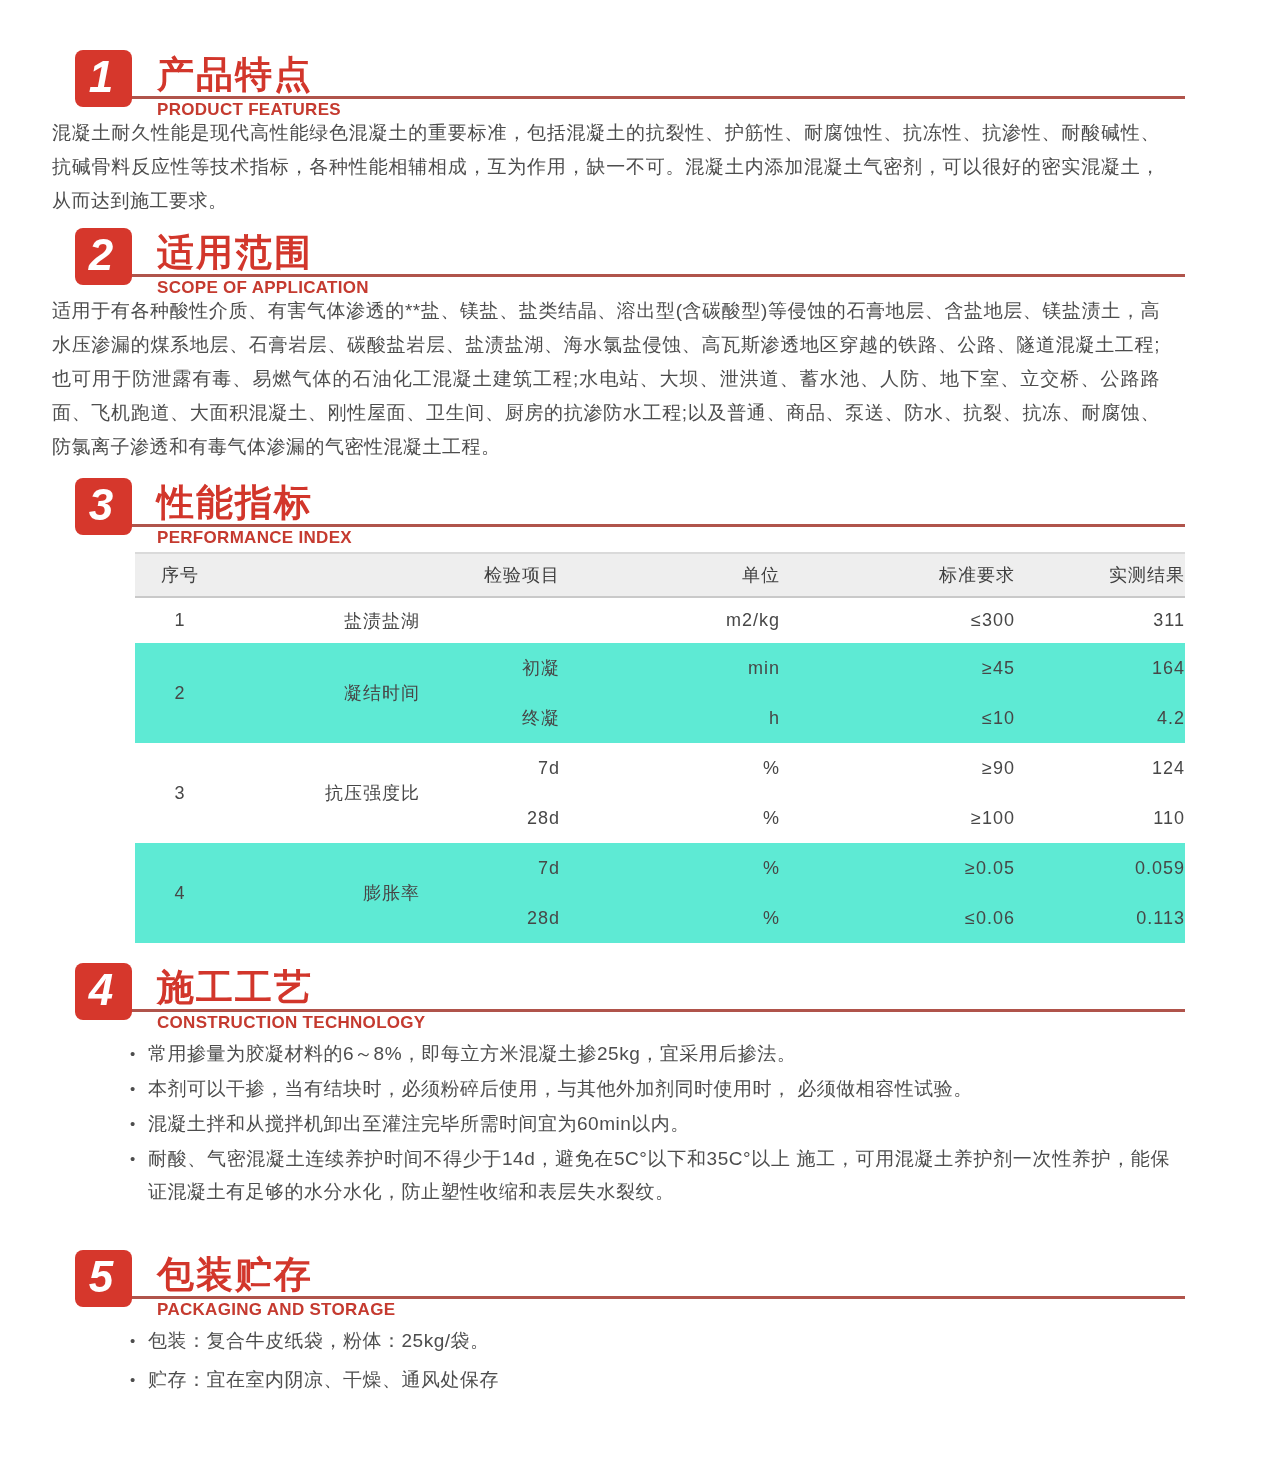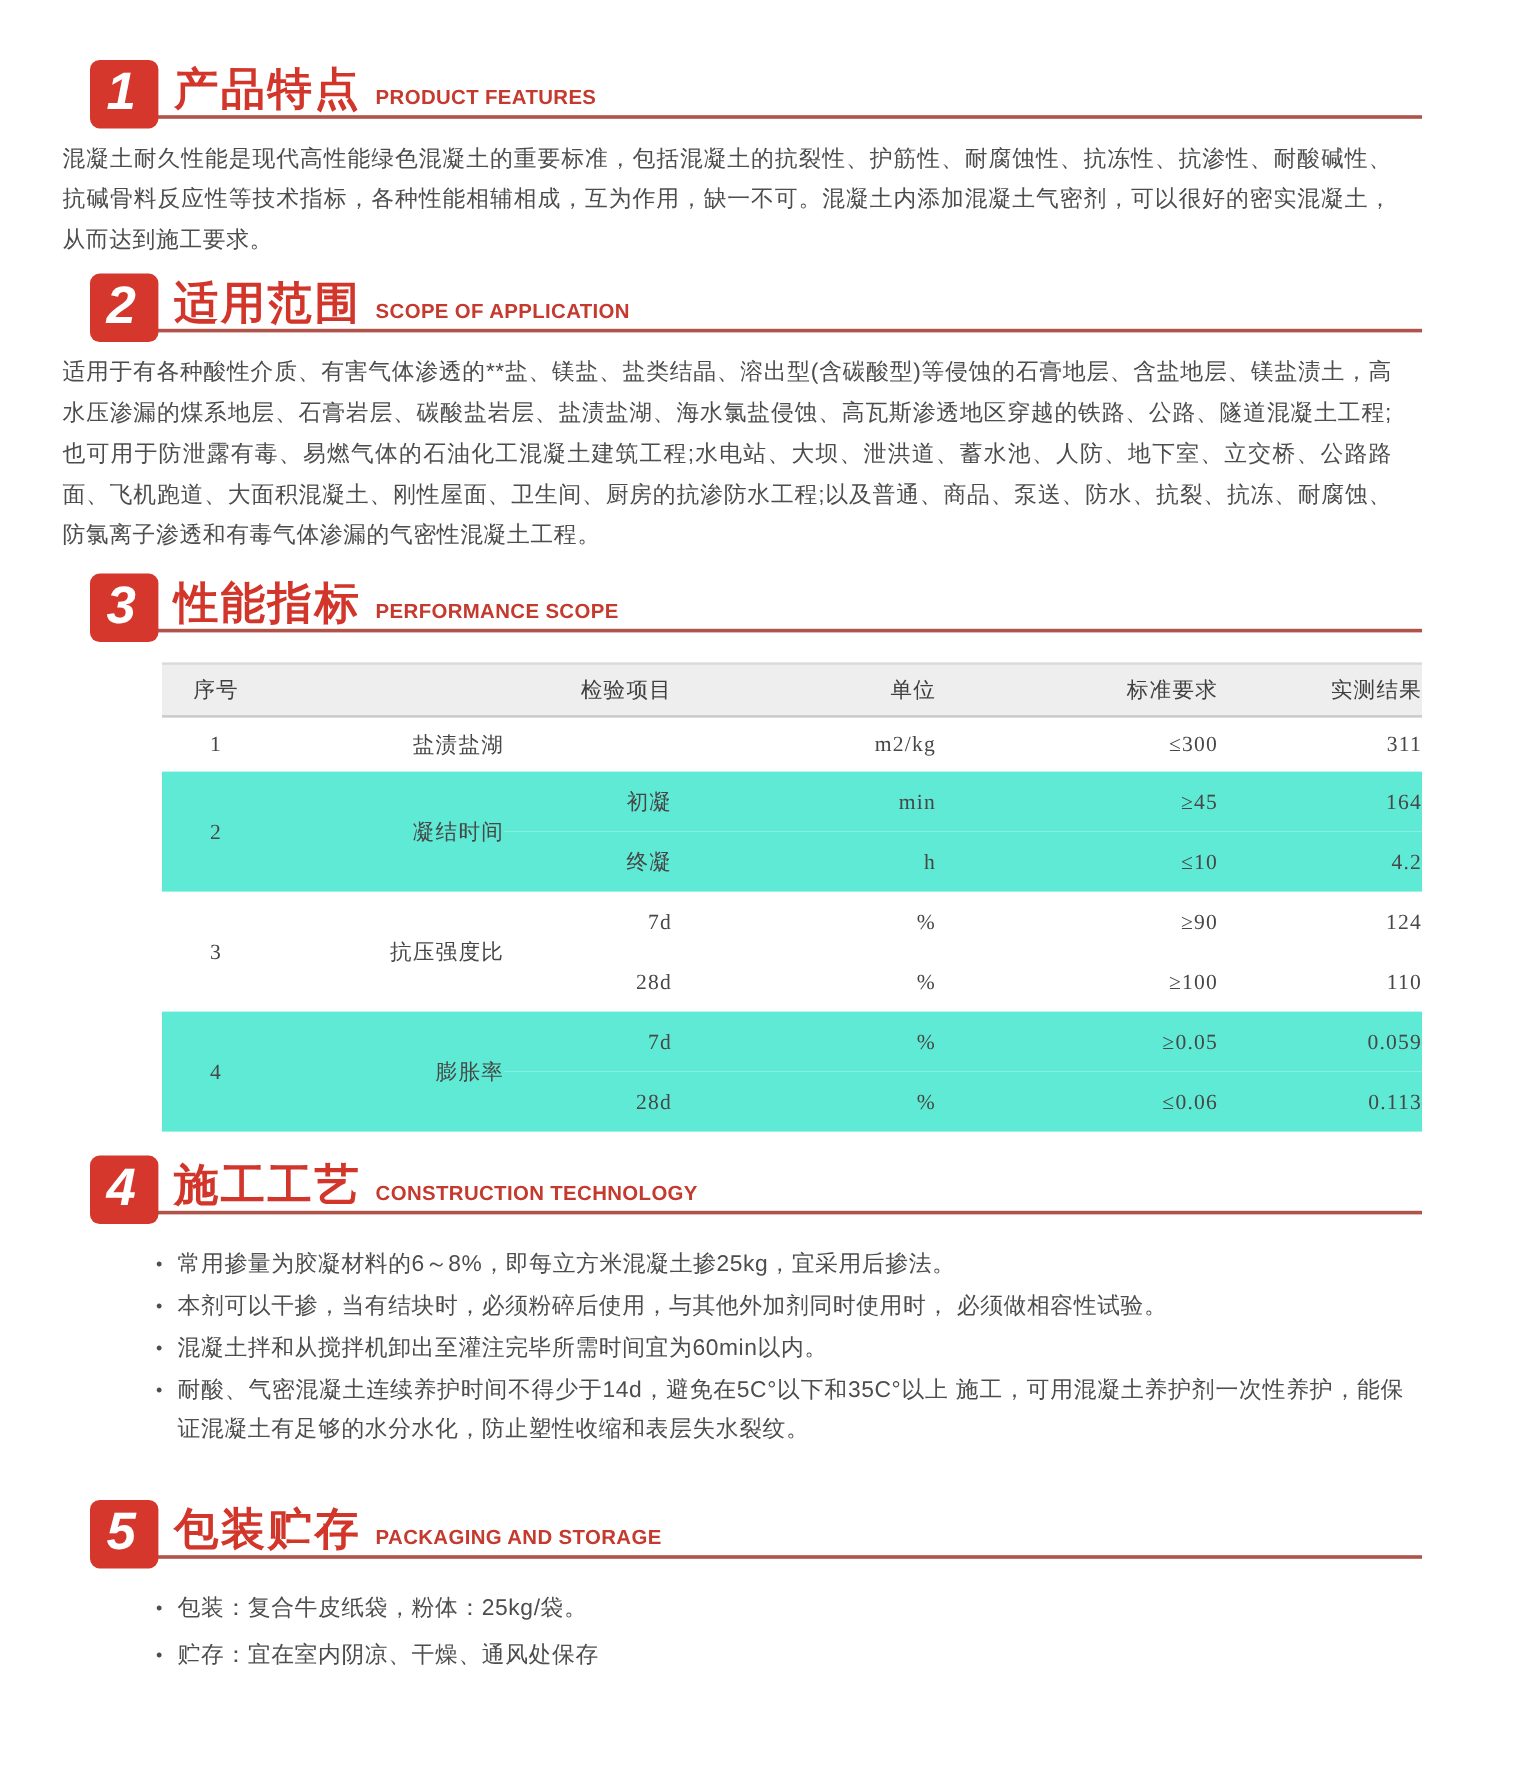--- a/index.html
+++ b/index.html
@@ -14,33 +14,33 @@
   
   .sec-header { position: relative; margin-left: 75px; margin-right: 95px; height: 58px; }
   .sec-rule { position: absolute; left: 0; right: 0; top: 46px; height: 3px; background: #b0544b; z-index: 1; }
   .sec-badge {
     position: absolute; left: 0; top: 0; width: 57px; height: 57px;
     background: #d6372c; border-radius: 8px; z-index: 2;
     color: #ffffff; font-size: 44px; font-weight: 800; font-style: italic;
     display: flex; align-items: center; justify-content: center;
     padding-right: 5px; padding-bottom: 3px;
   }
-  .sec-titles { position: absolute; left: 70px; top: 0; z-index: 2; display: flex; align-items: baseline; }
+  .sec-titles { position: absolute; left: 70px; top: 0; z-index: 2; display: flex; align-items: baseline; flex-direction: column; }
   .sec-title-zh { font-size: 37px; line-height: 50px; font-weight: 700; color: #d2362b; letter-spacing: 2px; }
   .sec-title-en { font-size: 17px; font-weight: 700; color: #c53a2f; margin-left: 12px; letter-spacing: 0.3px; }
 
   
   .para {
     margin: 8px 120px 0 52px;
     font-size: 19px; line-height: 34px; color: #4d4d4d;
     text-align: justify; letter-spacing: 0.5px;
   }
 
   
-  table.perf { border-collapse: collapse; table-layout: fixed; margin: 16px 95px 0 135px; width: 1050px; font-family: Liberation Serif, serif; }
+  table.perf { border-collapse: collapse; table-layout: fixed; margin: 16px 95px 0 135px; width: 1050px; }
   table.perf th, table.perf td {
     font-size: 18px; font-weight: 400; text-align: right; padding-left: 30px;
     vertical-align: middle; color: #474747; letter-spacing: 1px;
   }
   table.perf thead tr { height: 44px; background: #eeeeee; }
   table.perf thead th { border-top: 2px solid #dadada; border-bottom: 2px solid #c9c9c9; color: #3f3f3f; }
   table.perf tbody tr { height: 50px; }
   table.perf tbody tr.single { height: 46px; }
   table.perf .c-no { text-align: center; padding-left: 0; }
   table.perf tr.shaded td { background: #5eead4; }
@@ -94,21 +94,21 @@
   </div>
   <p class="para">适用于有各种酸性介质、有害气体渗透的**盐、镁盐、盐类结晶、溶出型(含碳酸型)等侵蚀的石膏地层、含盐地层、镁盐渍土，高水压渗漏的煤系地层、石膏岩层、碳酸盐岩层、盐渍盐湖、海水氯盐侵蚀、高瓦斯渗透地区穿越的铁路、公路、隧道混凝土工程;也可用于防泄露有毒、易燃气体的石油化工混凝土建筑工程;水电站、大坝、泄洪道、蓄水池、人防、地下室、立交桥、公路路面、飞机跑道、大面积混凝土、刚性屋面、卫生间、厨房的抗渗防水工程;以及普通、商品、泵送、防水、抗裂、抗冻、耐腐蚀、防氯离子渗透和有毒气体渗漏的气密性混凝土工程。</p>
 
   <div class="sec-header mt-sec3">
     <div class="sec-rule"></div>
     <div class="sec-badge">
         <span>3</span>
       </div>
     <div class="sec-titles">
       <span class="sec-title-zh">性能指标</span>
-      <span class="sec-title-en">PERFORMANCE SCOPE</span>
+      <span class="sec-title-en">PERFORMANCE INDEX</span>
     </div>
   </div>
   <table class="perf">
       <colgroup>
         <col style="width: 90px;">
         <col style="width: 195px;">
         <col style="width: 140px;">
         <col style="width: 220px;">
         <col style="width: 235px;">
         <col style="width: 170px;">

